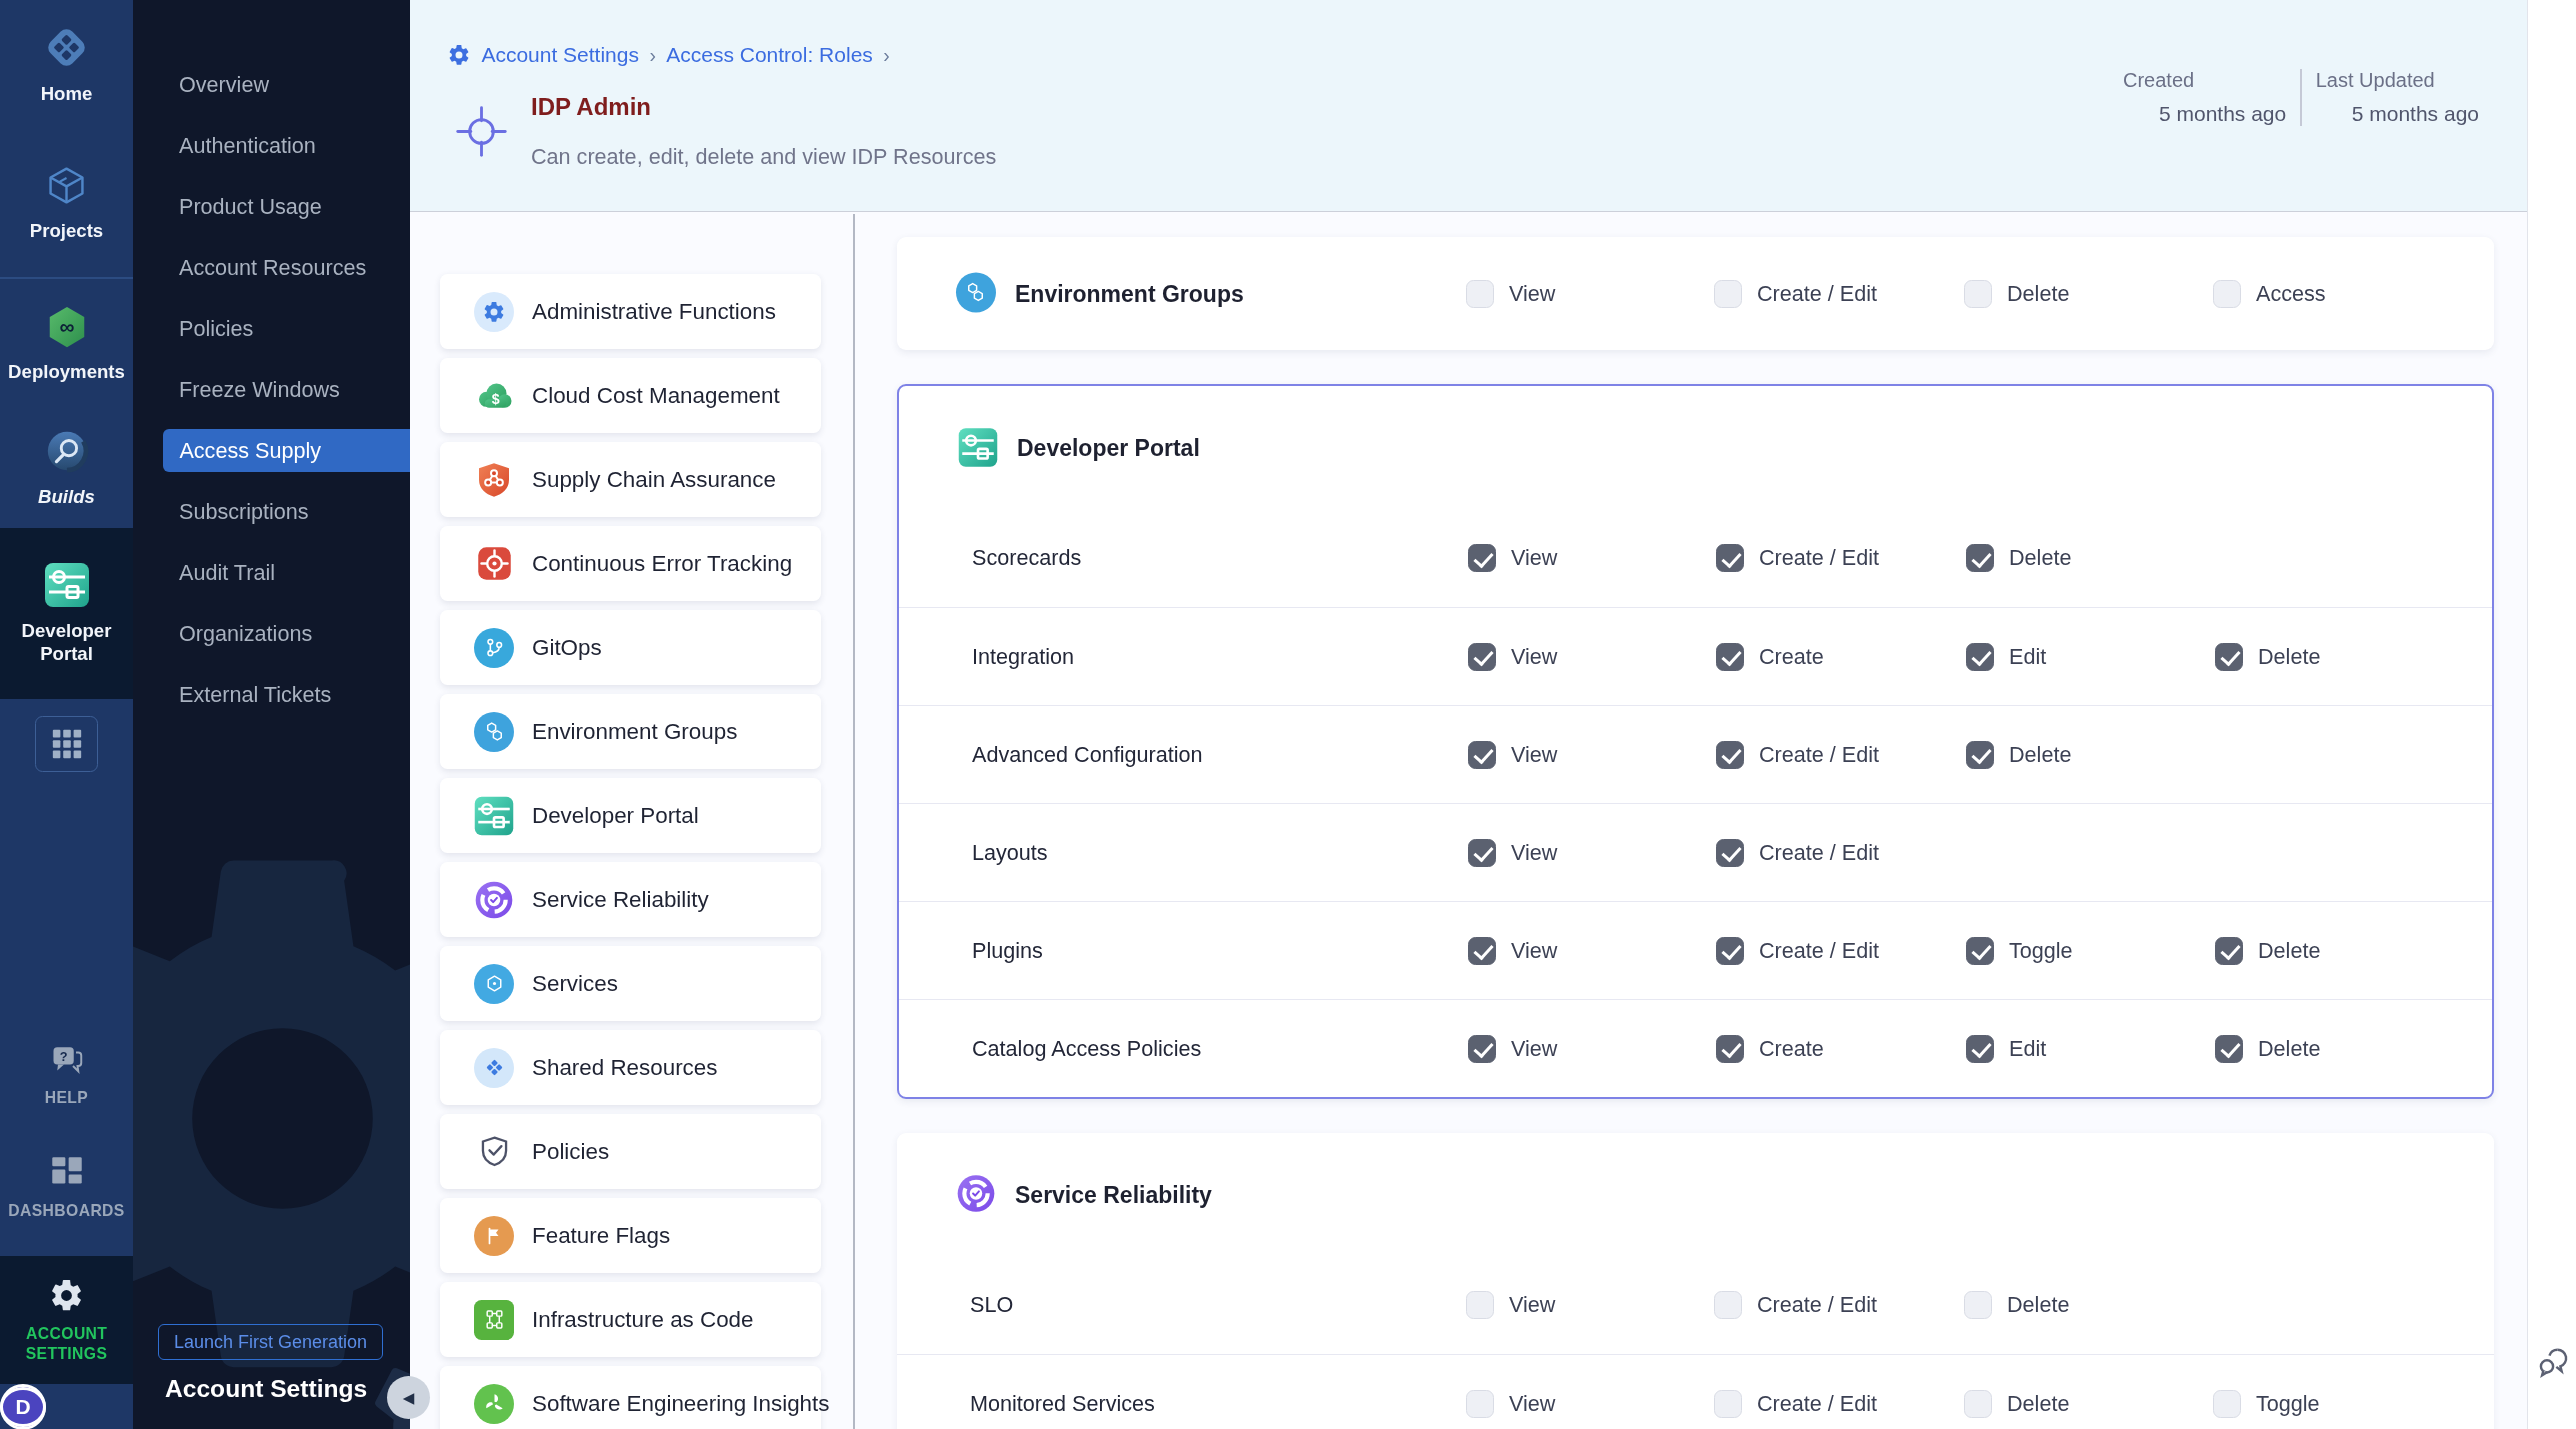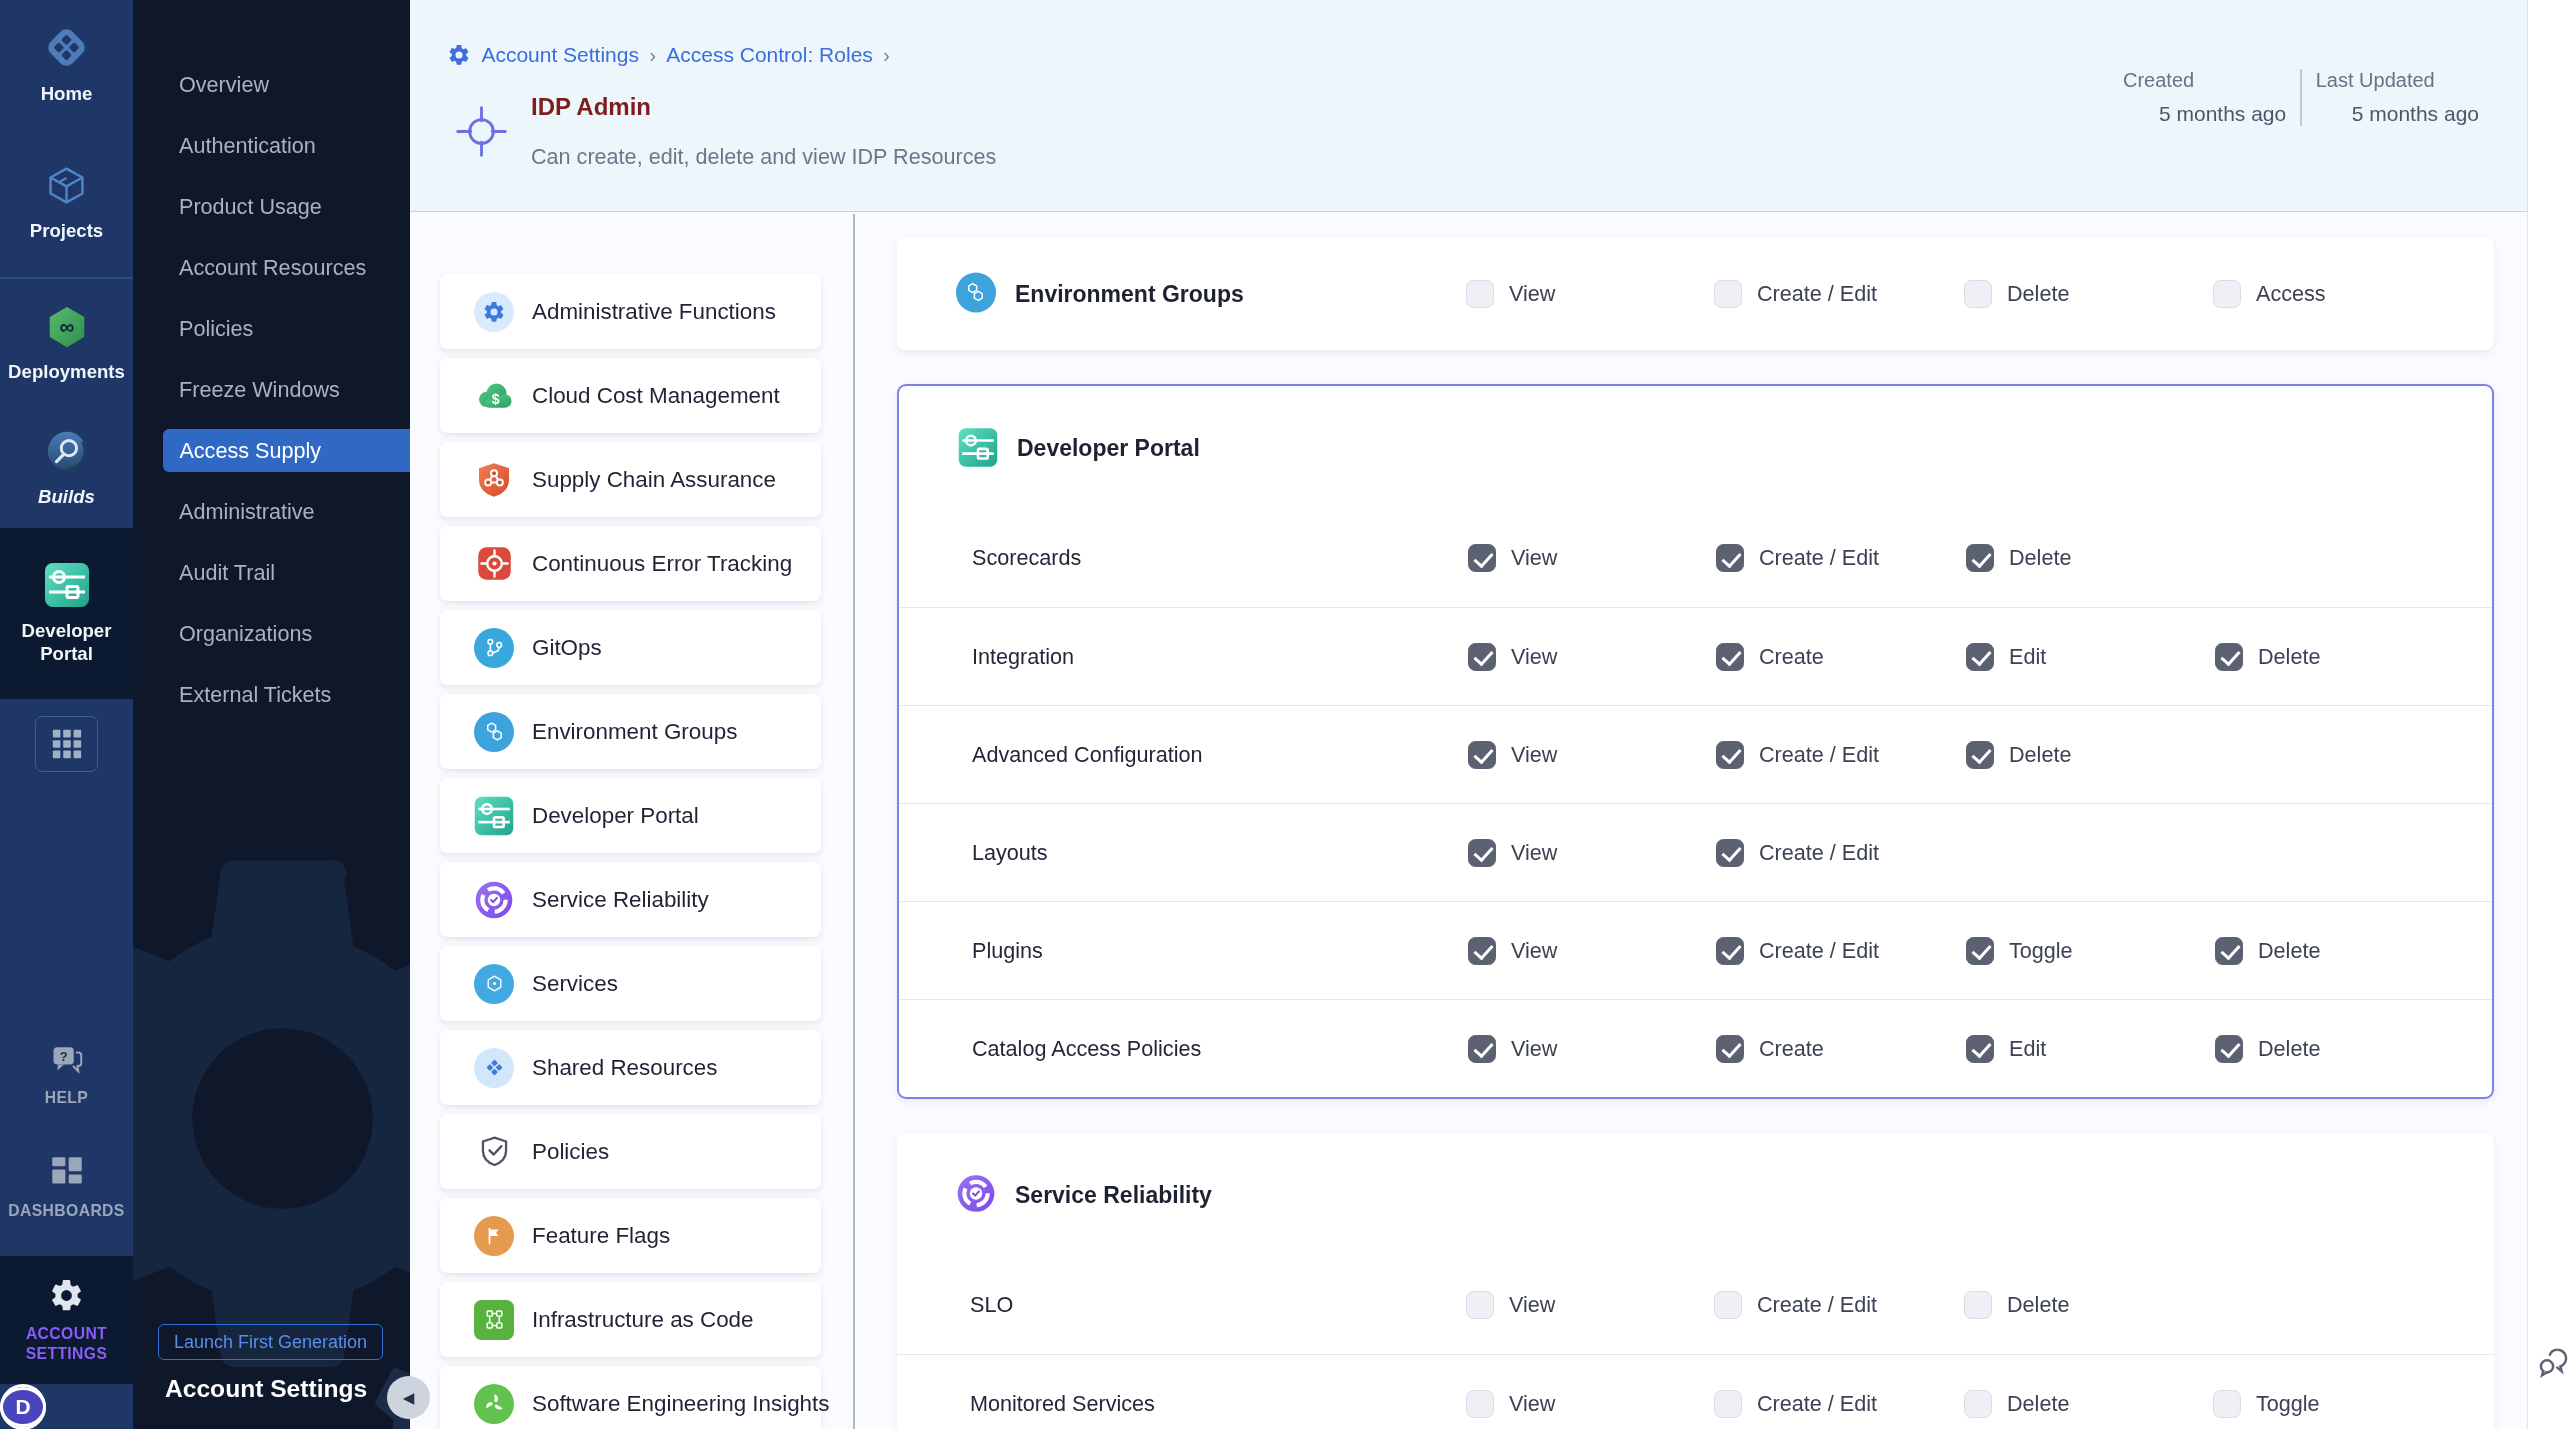--- a/index.html
+++ b/index.html
@@ -8,21 +8,21 @@
   .app { position:relative; width:2576px; height:1430px; display:flex; }
 
   
   .rail { width:133px; height:100%; background:#1e3766; display:flex; flex-direction:column; flex-shrink:0; }
   .rail-tile { display:flex; flex-direction:column; align-items:center; justify-content:center; gap:10.4px; cursor:pointer; }
   .rail-tile.dark { background:#0b1a30; }
   .rail-sep { height:1.5px; background:#2c4c82; width:100%; }
   .rail-spacer { flex:1; }
   .rail-label { color:#f2f5fa; font-size:18.6px; font-weight:700; text-align:center; line-height:1.25; }
   .rail-tile.bottom .rail-label { font-size:15.7px; font-weight:700; letter-spacing:0.4px; color:#9aa7ba; }
-  .rail-tile.bottom.dark .rail-label { color:#8b5cf6; }
+  .rail-tile.bottom.dark .rail-label { color:#22c55e;text-align:right; }
   .t-home{height:128px;} .t-projects{height:149px;} .t-deployments{height:130px;}
   .t-builds{height:119px;font-style:italic;} .t-developer-portal{height:171px;} .t-module-grid{height:91px;}
   .t-help{height:88px;} .t-dashboards{height:137px;} .t-account-settings{height:128px;} .t-user{height:76px;}
   .gridbtn-box { border:1.5px solid #3d5f96; border-radius:7.5px; padding:10.4px 13.4px; }
   .avatar { width:46px; height:46px; border-radius:50%; background:#4b44bf; border:3px solid #fff;
     color:#fff; font-size:21px; font-weight:700; display:flex; align-items:center; justify-content:center; }
 
   
   .sidebar { width:277px; height:100%; background:#0f172a; position:relative; overflow:hidden; flex-shrink:0; }
   .side-gear { position:absolute; pointer-events:none; }
@@ -245,21 +245,21 @@
           <path d="M19.14 12.94a7 7 0 0 0 .06-.94 7 7 0 0 0-.06-.94l2.03-1.58a.5.5 0 0 0 .12-.64l-1.92-3.32a.5.5 0 0 0-.61-.22l-2.39.96a7.3 7.3 0 0 0-1.62-.94l-.36-2.54A.5.5 0 0 0 13.9 2h-3.8a.5.5 0 0 0-.49.42l-.36 2.54c-.59.24-1.13.56-1.62.94l-2.39-.96a.5.5 0 0 0-.61.22L2.71 8.84a.5.5 0 0 0 .12.64l2.03 1.58a7 7 0 0 0 0 1.88l-2.03 1.58a.5.5 0 0 0-.12.64l1.92 3.32c.13.23.4.32.61.22l2.39-.96c.49.38 1.03.7 1.62.94l.36 2.54c.04.24.25.42.49.42h3.8c.24 0 .45-.18.49-.42l.36-2.54a7.3 7.3 0 0 0 1.62-.94l2.39.96c.21.1.48.01.61-.22l1.92-3.32a.5.5 0 0 0-.12-.64l-2.03-1.58zM12 15.5A3.5 3.5 0 1 1 12 8.5a3.5 3.5 0 0 1 0 7z"></path>
         </svg></div>
     <div class="side-nav" id="side-nav">
         <div class="side-item">Overview</div>
         <div class="side-item">Authentication</div>
         <div class="side-item">Product Usage</div>
         <div class="side-item">Account Resources</div>
         <div class="side-item">Policies</div>
         <div class="side-item">Freeze Windows</div>
         <div class="side-item active">Access Supply</div>
-        <div class="side-item">Administrative</div>
+        <div class="side-item">Subscriptions</div>
         <div class="side-item">Audit Trail</div>
         <div class="side-item">Organizations</div>
         <div class="side-item">External Tickets</div>
       </div>
     <button class="launch-btn">Launch First Generation</button>
     <div class="side-footer">Account Settings</div>
   </aside>
 
   <div class="collapse-tab">◀</div>
 

